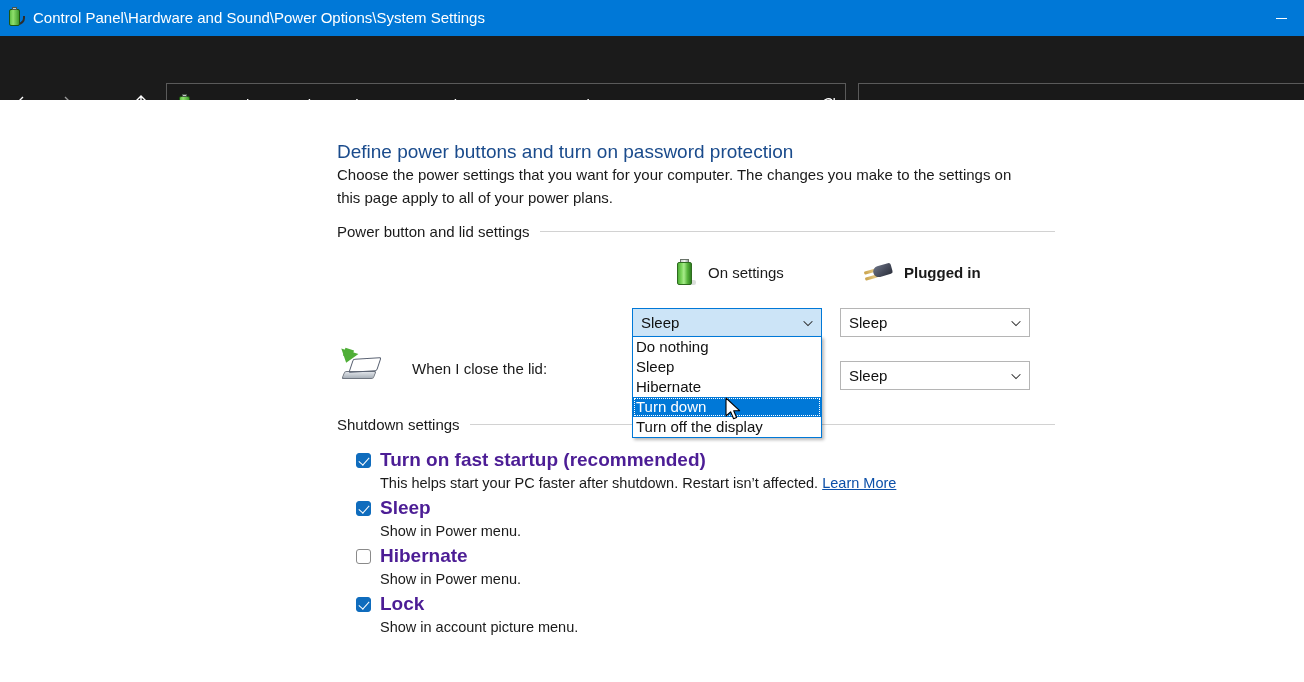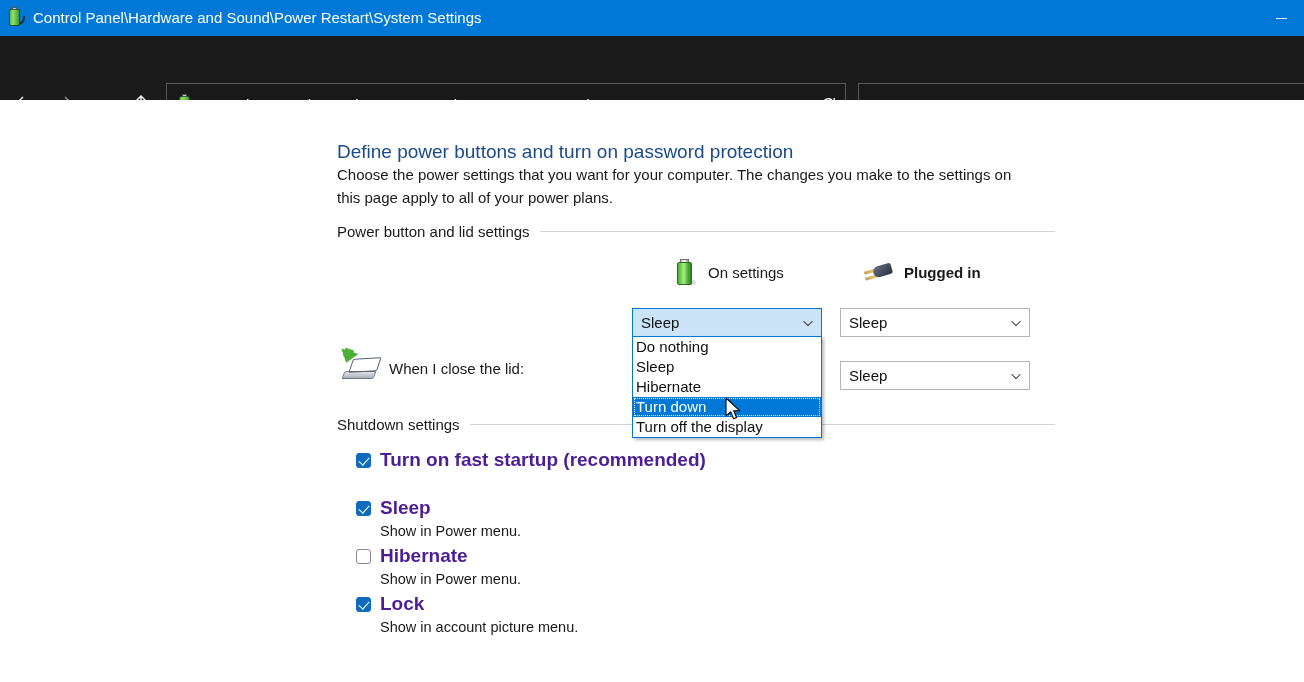--- a/index.html
+++ b/index.html
@@ -175,21 +175,21 @@
     position: absolute; height: 3px; width: 13px;
     background: linear-gradient(to right,#c9a24a,#e8cf8e);
     border-radius: 1px; transform: rotate(-16deg);
   }
   .ico-plug .p-pin1 { left: 2px; top: 12px; }
   .ico-plug .p-pin2 { left: 3px; top: 18px; }
 
   
   .setting-row { position: absolute; left: 337px; display: flex; align-items: center; }
   #row-powerbtn { top: 196px; }
-  #row-lid      { top: 249px; }
+  #row-lid      { top: 249px; gap: 23px; }
   .row-icon { width: 40px; height: 40px; flex: none; position: relative; }
   .row-label {
     margin-left: 10px; font-size: 15px; color: #1a1a1a; white-space: nowrap;
   }
 
   
   .ico-power { width: 38px; height: 38px; }
   .ico-power .circ {
     position: absolute; left: 2px; top: 2px; width: 34px; height: 34px;
     border-radius: 50%;
@@ -306,21 +306,21 @@
 </style>
 </head>
 <body>
 
 <div id="titlebar">
   <div class="tb-icon">
     <div class="batt-plug-cord"></div>
     <div class="batt-plug-body"></div>
     <div class="batt-plug-cap"></div>
   </div>
-  <div class="tb-text">Control Panel\Hardware and Sound\Power Restart\System Settings</div>
+  <div class="tb-text">Control Panel\Hardware and Sound\Power Options\System Settings</div>
   <div class="tb-spacer"></div>
   <div class="tb-btn">
     <div class="tb-min-glyph"></div>
   </div>
 </div>
 
 <div id="navbar">
 
   <div class="nav-btn" id="nav-back">
     <svg width="20" height="20" viewBox="0 0 20 20">
@@ -453,20 +453,24 @@
   <div class="section-head" id="sec-shutdown">
     <span class="sh-label">Shutdown settings</span>
     <span class="sh-rule"></span>
   </div>
 
   <div class="chk-item" id="chk-faststartup">
     <div class="chk-row">
       <span class="chk-box on"></span>
       <span class="chk-title">Turn on fast startup (recommended)</span>
     </div>
+    <div class="chk-sub">
+      <span>This helps start your PC faster after shutdown. Restart isn’t affected.</span>
+      <span class="chk-link">Learn More</span>
+    </div>
   </div>
 
   <div class="chk-item" id="chk-sleep">
     <div class="chk-row">
       <span class="chk-box on"></span>
       <span class="chk-title">Sleep</span>
     </div>
     <div class="chk-sub">Show in Power menu.</div>
   </div>
 

